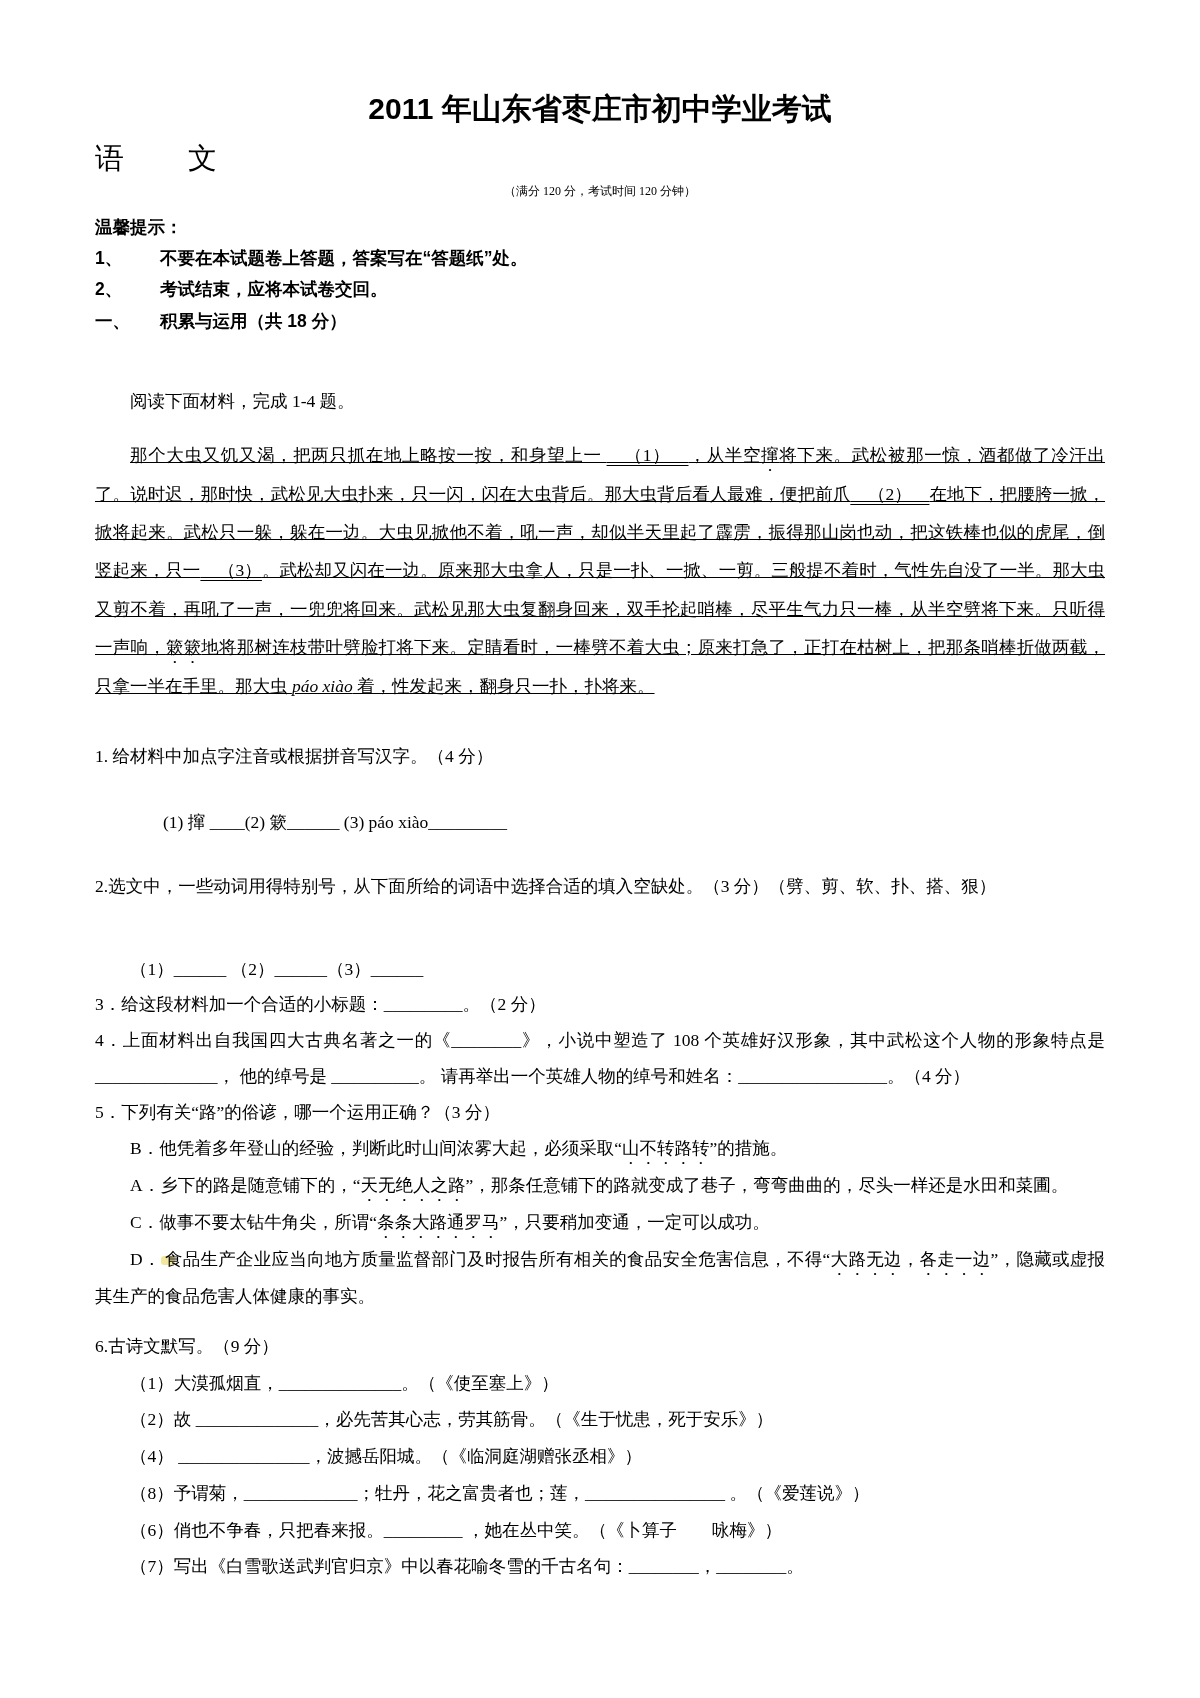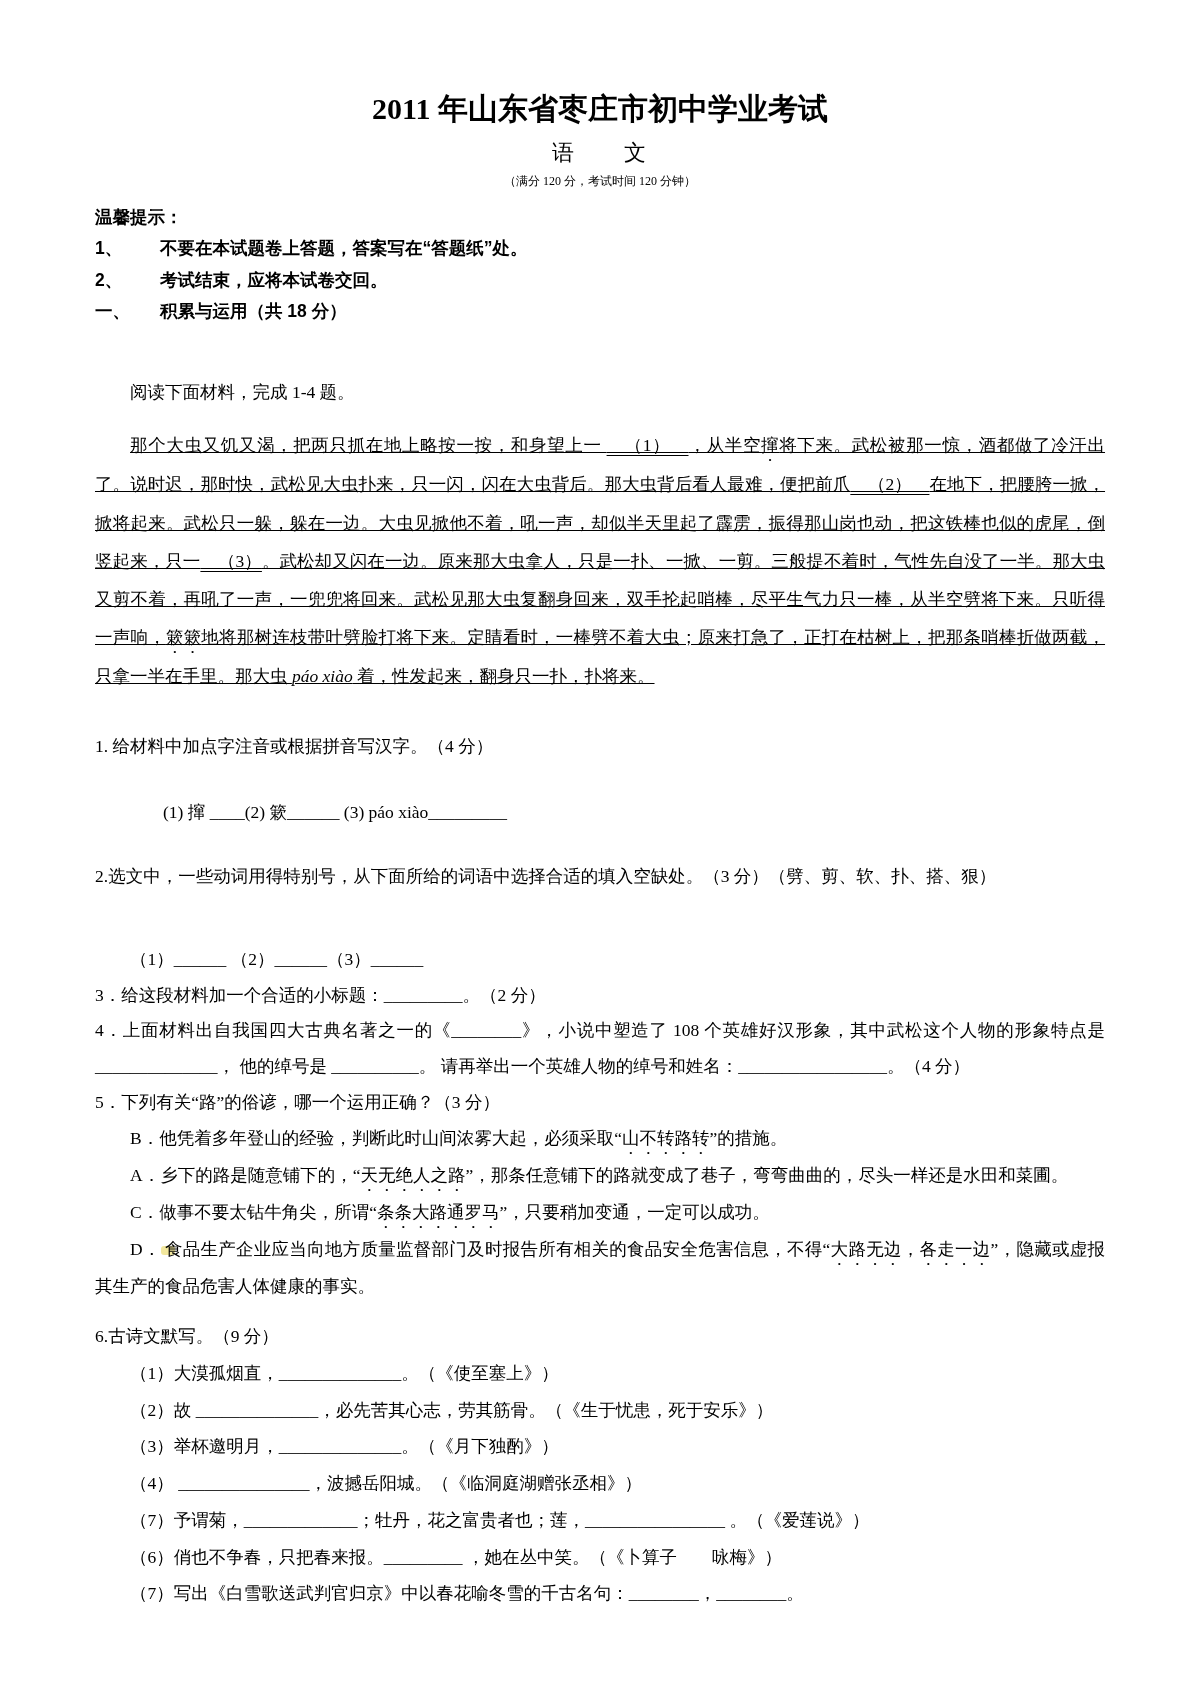--- a/index.html
+++ b/index.html
@@ -17,31 +17,30 @@
     width: 1200px;
     min-height: 1698px;
     padding: 88px 95px 60px 95px;
     background: #ffffff;
     font-size: 17.5px;
     line-height: 2.05;
   }
   .title {
     margin: 0 0 6px 0;
     text-align: center;
-    font-family: Liberation Serif, serif;
+    font-family: Liberation Sans, sans-serif;
     font-weight: 700;
     font-size: 30px;
     line-height: 1.4;
   }
   .subject {
     margin: 8px 0 2px 0;
-    text-align: center;
     font-family: "Liberation Sans", sans-serif;
     font-weight: 400;
-    font-size: 22px;
+    font-size: 29px;
     line-height: 1.4;
     letter-spacing: 2px;
   }
   .meta {
     margin: 0 0 10px 0;
     text-align: center;
     font-size: 12px;
     line-height: 1.8;
   }
   .bold-sans {
@@ -155,19 +154,18 @@
   <p class="option just">
     <span>C．</span><span>做事不要太钻牛角尖，所谓“</span><span class="emdot">条条大路通罗马</span><span>”，只要稍加变通，一定可以成功。</span>
   </p>
   <p class="option just">
     <span>D．</span><span class="hl-mark"></span><span>食品生产企业应当向地方质量监督部门及时报告所有相关的食品安全危害信息，不得“</span><span class="emdot">大路无边，各走一边</span><span>”，隐藏或虚报其生产的食品危害人体健康的事实。</span>
   </p>
 
   <p class="q6-block">6.古诗文默写。（9 分）</p>
   <p class="q6-item">（1）大漠孤烟直，______________。（《使至塞上》）</p>
   <p class="q6-item">（2）故 ______________，必先苦其心志，劳其筋骨。（《生于忧患，死于安乐》）</p>
-  <p class="q6-item">（3）举杯邀明月，______________。（《月下独酌》）</p>
   <p class="q6-item">（4） _______________，波撼岳阳城。（《临洞庭湖赠张丞相》）</p>
-  <p class="q6-item">（7）予谓菊，_____________；牡丹，花之富贵者也；莲，________________ 。（《爱莲说》）</p>
+  <p class="q6-item">（8）予谓菊，_____________；牡丹，花之富贵者也；莲，________________ 。（《爱莲说》）</p>
   <p class="q6-item">（6）俏也不争春，只把春来报。_________ ，她在丛中笑。（《卜算子　　咏梅》）</p>
   <p class="q6-item">（7）写出《白雪歌送武判官归京》中以春花喻冬雪的千古名句：________，________。</p>
 
 </div>
 
 </body></html>

